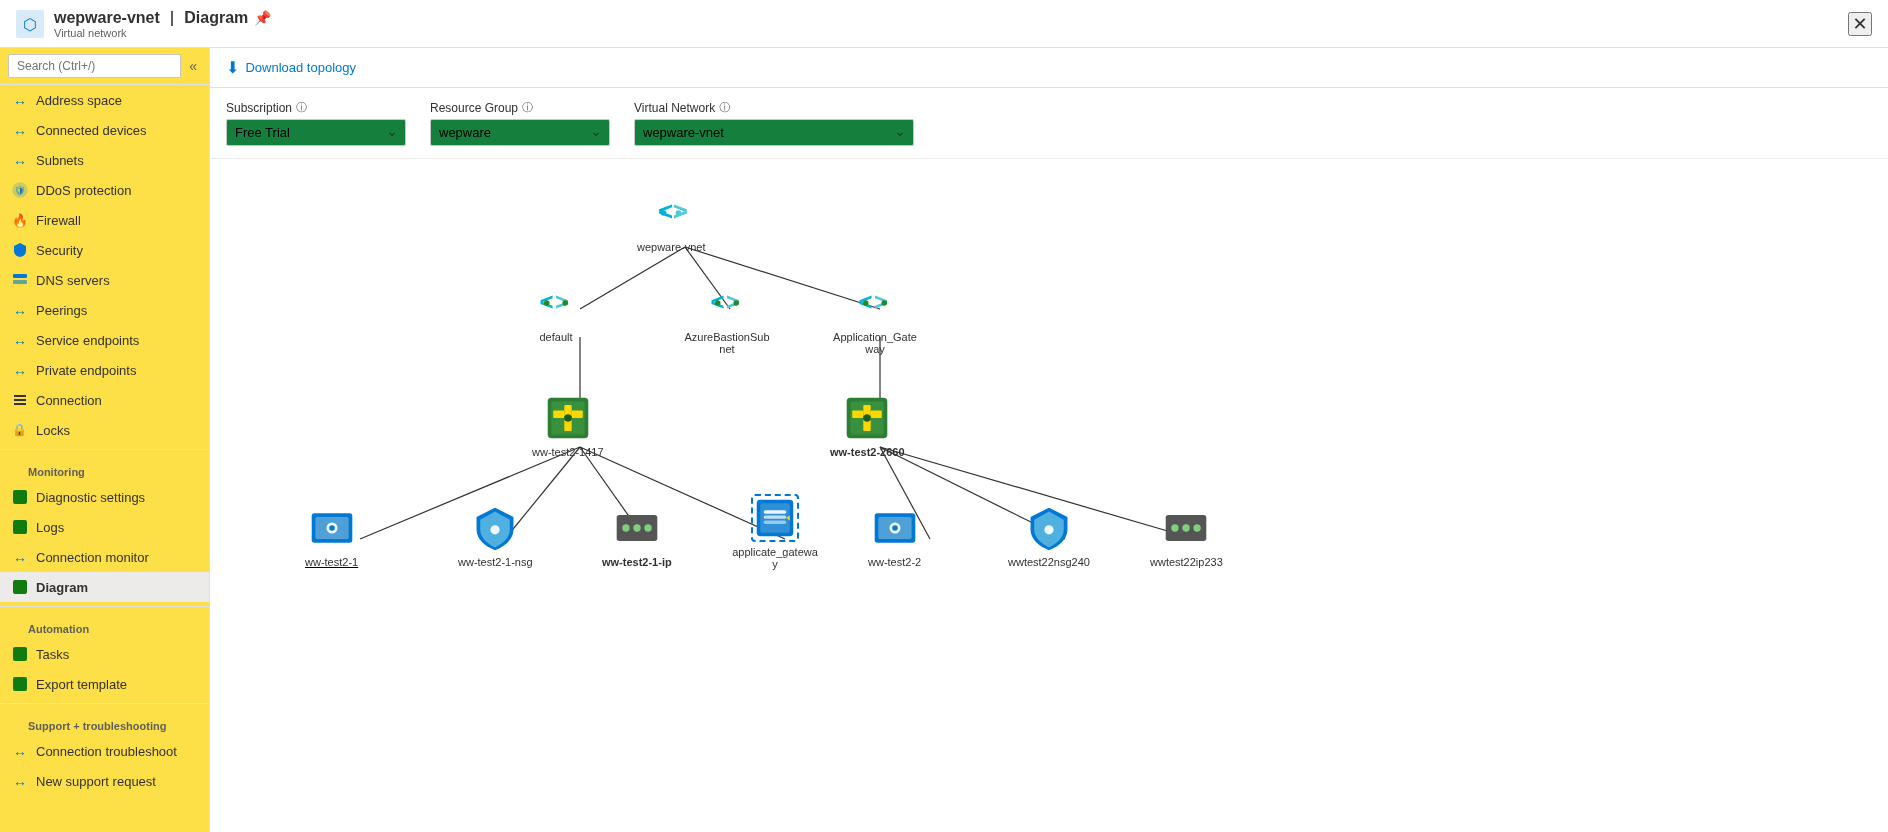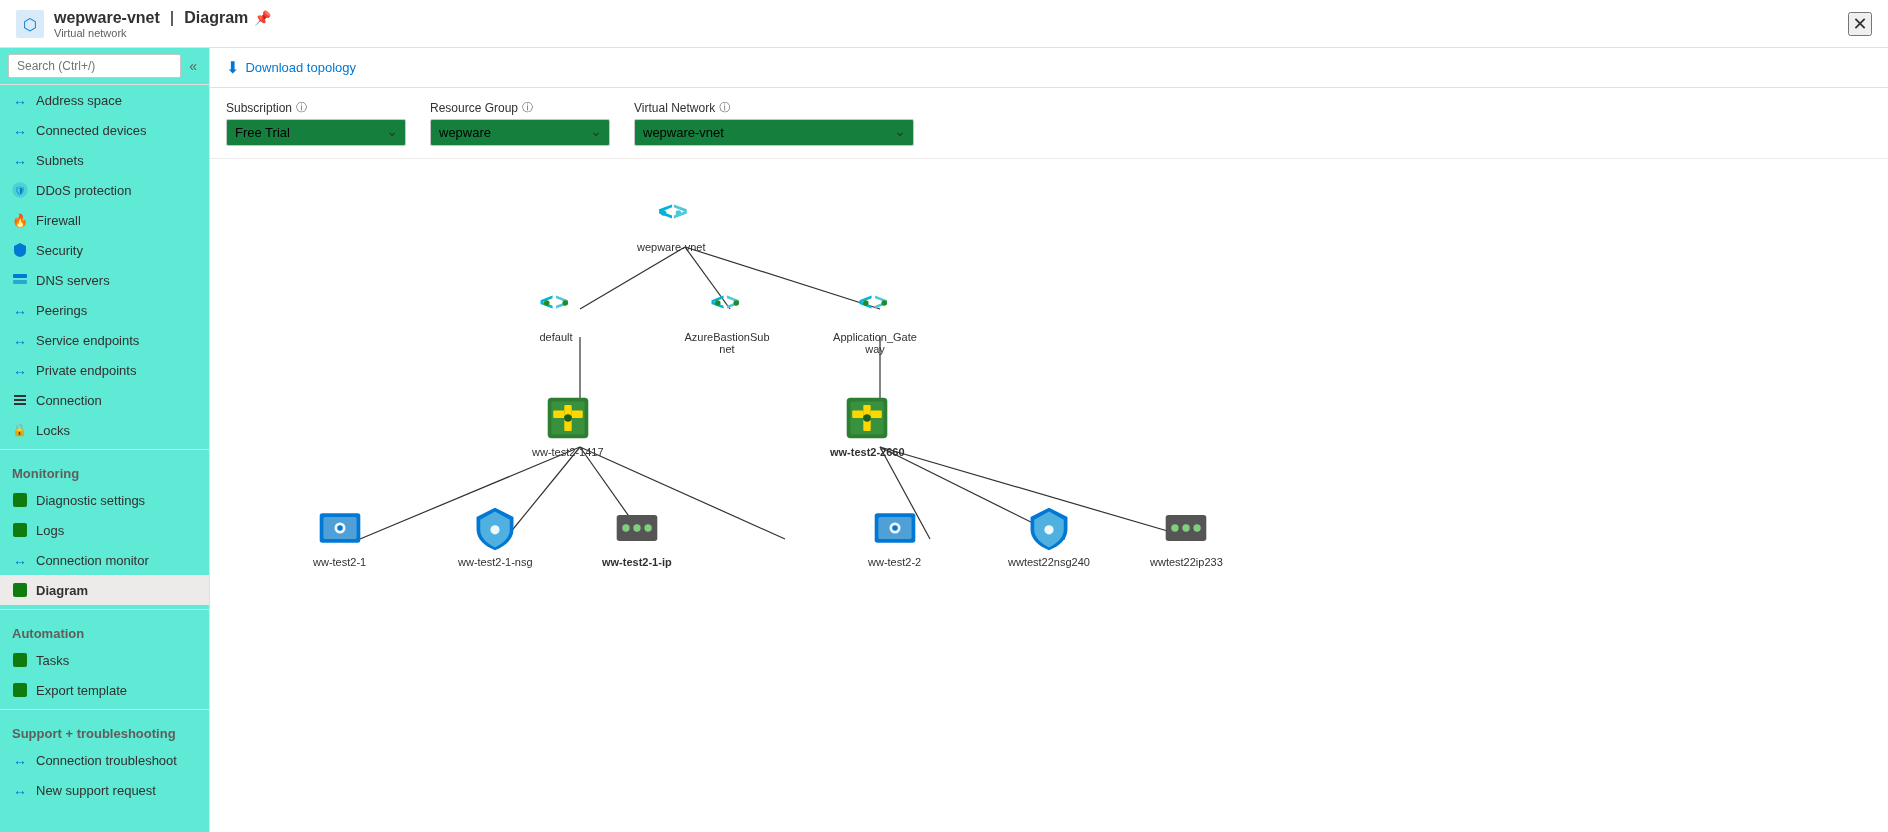--- a/index.html
+++ b/index.html
@@ -12,23 +12,23 @@
     .header-title { font-size: 16px; font-weight: 600; color: #323130; display: flex; align-items: center; gap: 6px; }
     .header-subtitle { font-size: 11px; color: #605e5c; }
     .header-separator { color: #605e5c; font-size: 16px; margin: 0 4px; }
     .pin-icon { color: #605e5c; font-size: 14px; cursor: pointer; }
     .close-btn { margin-left: auto; width: 24px; height: 24px; display: flex; align-items: center; justify-content: center; cursor: pointer; font-size: 18px; color: #323130; }
 
     
     .main-layout { display: flex; flex: 1; overflow: hidden; }
 
     
-    .sidebar { width: 210px; background: #5eead4; border-right: 1px solid #e0e0e0; display: flex; flex-direction: column; overflow-y: auto; overflow-x: hidden; flex-shrink: 0; }
-
-    .sidebar-section-label { padding: 12px 12px 4px; font-size: 13px; font-weight: 600; color: #605e5c; text-transform: none; }
+    .sidebar { width: 210px; background: #fde047; border-right: 1px solid #e0e0e0; display: flex; flex-direction: column; overflow-y: auto; overflow-x: hidden; flex-shrink: 0; }
+
+    .sidebar-section-label { padding: 12px 28px 4px; font-size: 11px; font-weight: 600; color: #605e5c; text-transform: none; }
     .sidebar-divider { border: none; border-top: 1px solid #e0e0e0; margin: 4px 0; }
 
     .sidebar-item { display: flex; align-items: center; gap: 8px; padding: 7px 12px; cursor: pointer; color: #323130; font-size: 13px; white-space: nowrap; }
     .sidebar-item.active { background: #edebe9; font-weight: 600; }
     .sidebar-item .item-icon { width: 16px; height: 16px; flex-shrink: 0; display: flex; align-items: center; justify-content: center; font-size: 14px; }
 
     
     .content { flex: 1; display: flex; flex-direction: column; overflow: hidden; background: #fff; }
     .content-toolbar { padding: 10px 16px; border-bottom: 1px solid #e0e0e0; display: flex; align-items: center; gap: 8px; }
     .download-btn { display: flex; align-items: center; gap: 6px; color: #0078d4; cursor: pointer; font-size: 13px; background: none; border: none; }
@@ -366,21 +366,21 @@
               <rect x="10" y="18" width="12" height="8" rx="1" fill="#ffd700"></rect>
               <rect x="30" y="18" width="12" height="8" rx="1" fill="#ffd700"></rect>
               <rect x="22" y="12" width="8" height="12" rx="1" fill="#ffd700"></rect>
               <rect x="22" y="28" width="8" height="12" rx="1" fill="#ffd700"></rect>
               <circle cx="26" cy="26" r="4" fill="#1b5e20"></circle>
             </svg>
           </div>
           <div class="node-label">ww-test2-2660</div>
         </div>
 
-        <div class="node" style="left:83px; top:325px;">
+        <div class="node" style="left:75px; top:325px;text-decoration:underline;">
           <div class="node-icon">
             <svg width="52" height="52" viewBox="0 0 52 52">
               <rect x="4" y="10" width="44" height="32" rx="3" fill="#0078d4"></rect>
               <rect x="8" y="14" width="36" height="24" rx="2" fill="#50a0d8"></rect>
               <circle cx="26" cy="26" r="6" fill="#fff" opacity="0.9"></circle>
               <circle cx="26" cy="26" r="3" fill="#0078d4"></circle>
             </svg>
           </div>
           <div class="node-label">ww-test2-1</div>
         </div>
@@ -401,20 +401,34 @@
             <svg width="52" height="52" viewBox="0 0 52 52">
               <rect x="4" y="12" width="44" height="28" rx="3" fill="#555"></rect>
               <circle cx="14" cy="26" r="4" fill="#7ecf7e"></circle>
               <circle cx="26" cy="26" r="4" fill="#7ecf7e"></circle>
               <circle cx="38" cy="26" r="4" fill="#7ecf7e"></circle>
             </svg>
           </div>
           <div class="node-label">ww-test2-1-ip</div>
         </div>
 
+        <div class="node" style="left:500px; top:315px;">
+          <div class="node-icon" style="border:2px dashed #0078d4; border-radius:4px; padding:2px;">
+            <svg width="46" height="46" viewBox="0 0 46 46">
+              <rect x="2" y="2" width="42" height="42" rx="4" fill="#0078d4"></rect>
+              <rect x="6" y="6" width="34" height="34" rx="3" fill="#50a0d8" opacity="0.6"></rect>
+
+              <rect x="10" y="14" width="26" height="4" rx="2" fill="#fff" opacity="0.9"></rect>
+              <rect x="10" y="20" width="26" height="4" rx="2" fill="#fff" opacity="0.7"></rect>
+              <rect x="10" y="26" width="26" height="4" rx="2" fill="#fff" opacity="0.5"></rect>
+              <polygon points="36,23 40,20 40,26" fill="#ffd700"></polygon>
+            </svg>
+          </div>
+          <div class="node-label">applicate_gateway</div>
+        </div>
 
         <div class="node" style="left:638px; top:325px;">
           <div class="node-icon">
             <svg width="52" height="52" viewBox="0 0 52 52">
               <rect x="4" y="10" width="44" height="32" rx="3" fill="#0078d4"></rect>
               <rect x="8" y="14" width="36" height="24" rx="2" fill="#50a0d8"></rect>
               <circle cx="26" cy="26" r="6" fill="#fff" opacity="0.9"></circle>
               <circle cx="26" cy="26" r="3" fill="#0078d4"></circle>
             </svg>
           </div>

